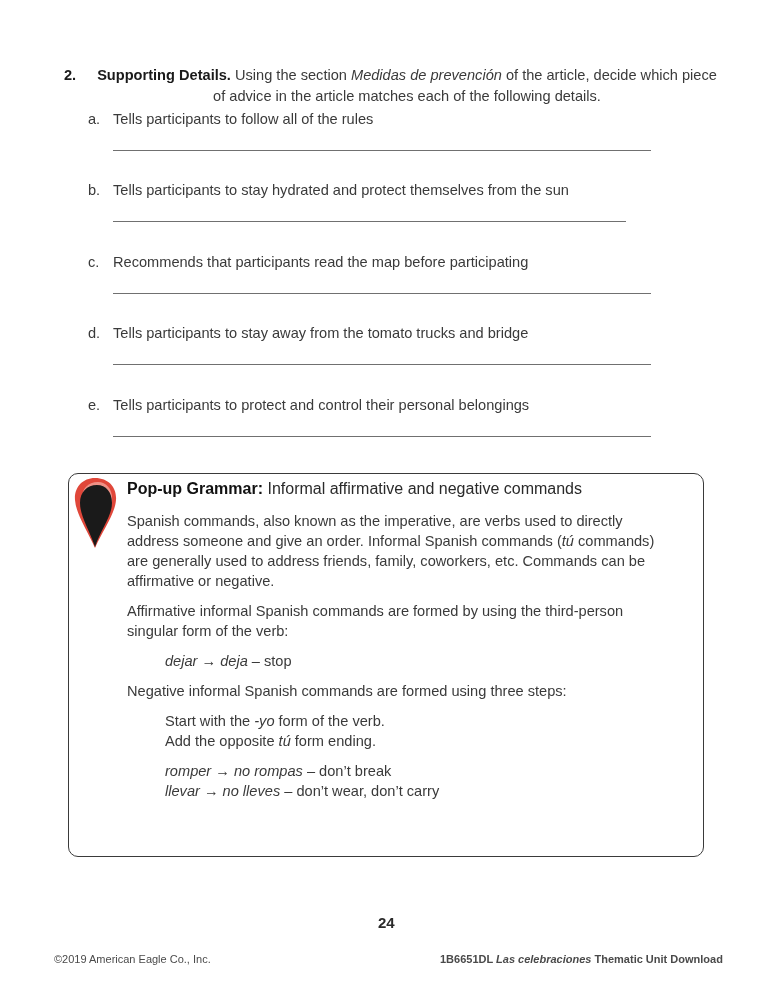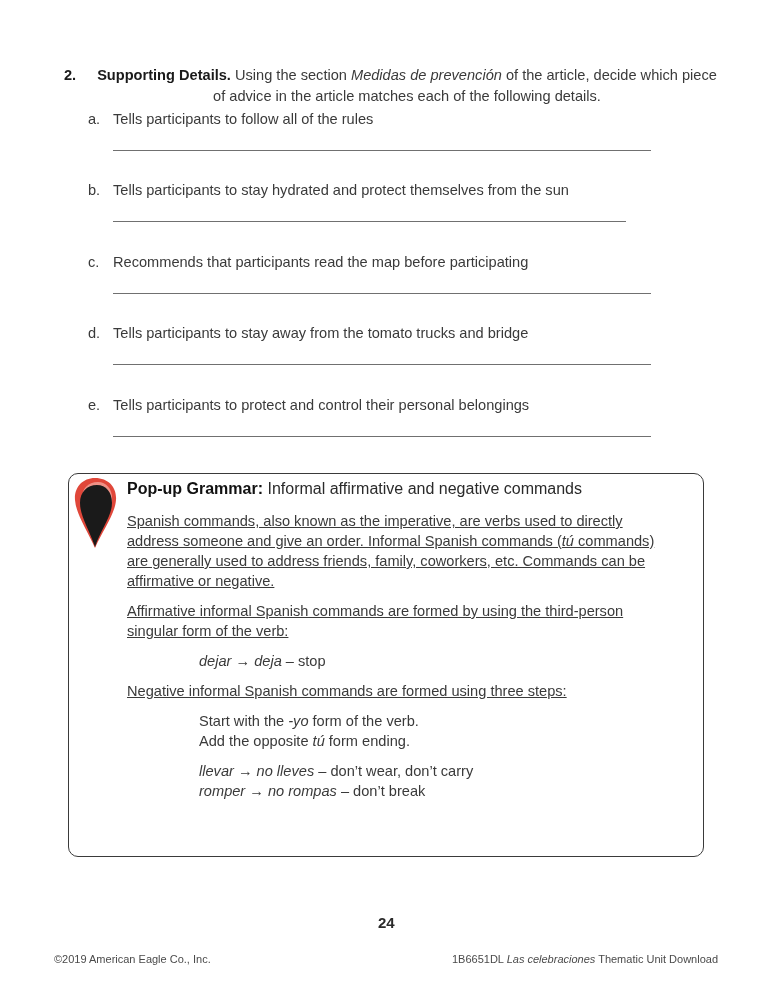--- a/index.html
+++ b/index.html
@@ -16,27 +16,27 @@
   .item { position: absolute; left: 0; font-size: 14.6px; line-height: 20px; }
   .item .letter { position: absolute; left: 0; width: 22px; }
   .item .text { position: absolute; left: 25px; white-space: nowrap; }
   .answer-line { position: absolute; left: 25px; height: 0; border-top: 1px solid #707070; }
   .pop { position: absolute; left: 68px; top: 473px; width: 636px; height: 384px;
          border: 1.6px solid #3a3a3a; border-radius: 10px; box-sizing: border-box; }
   .pin { position: absolute; left: 73px; top: 476px; width: 46px; height: 74px; }
   .pop-title { position: absolute; left: 127px; top: 478px; font-size: 16px; line-height: 22px; color: #2a2a2a; white-space: nowrap; }
   .pop-title b { color: #111; }
   .pop-body { position: absolute; left: 127px; top: 511px; width: 560px; font-size: 14.6px; line-height: 20px; color: #3a3a3a; }
-  .pop-body p { margin: 0 14px 10px 0; text-decoration: underline; }
-  .indent { margin-left: 72px; }
+  .pop-body p { margin: 0 14px 10px 0; }
+  .indent { margin-left: 38px; }
   .indent div { line-height: 20px; }
   .footer { position: absolute; top: 953px; font-size: 11px; color: #4a4a4a; }
   .foot-left { left: 54px; }
   .foot-mid { left: 378px; top: 914px; font-size: 15px; font-weight: bold; color: #2a2a2a; }
-  .foot-right { left: 452px; }
+  .foot-right { left: 440px; font-weight: bold; }
 </style>
 </head>
 <body>
 
 <div class="question">
   <span class="q-num">2.</span>
   <div class="q-text"><span class="q-head">Supporting Details.</span><span> Using the section </span><i>Medidas de prevención</i><span> of the article, decide which piece of advice in the article matches each of the following details.</span></div>
 </div>
 
 <div class="items">
@@ -86,20 +86,20 @@
   <p>Affirmative informal Spanish commands are formed by using the third-person singular form of the verb:</p>
   <div class="indent" style="margin-bottom:10px">
     <div><i>dejar</i><span> → </span><i>deja</i><span> – stop</span></div>
   </div>
   <p>Negative informal Spanish commands are formed using three steps:</p>
   <div class="indent" style="margin-bottom:10px">
     <div><span>Start with the </span><i>-yo</i><span> form of the verb.</span></div>
     <div><span>Add the opposite </span><i>tú</i><span> form ending.</span></div>
   </div>
   <div class="indent">
+    <div><i>romper</i><span> → </span><i>no rompas</i><span> – don’t break</span></div>
     <div><i>llevar</i><span> → </span><i>no lleves</i><span> – don’t wear, don’t carry</span></div>
-    <div><i>romper</i><span> → </span><i>no rompas</i><span> – don’t break</span></div>
   </div>
 </div>
 
 <div class="footer foot-left">©2019 American Eagle Co., Inc.</div>
 <div class="footer foot-mid">24</div>
 <div class="footer foot-right"><span>1B6651DL </span><i>Las celebraciones</i><span> Thematic Unit Download</span></div>
 
 </body></html>

